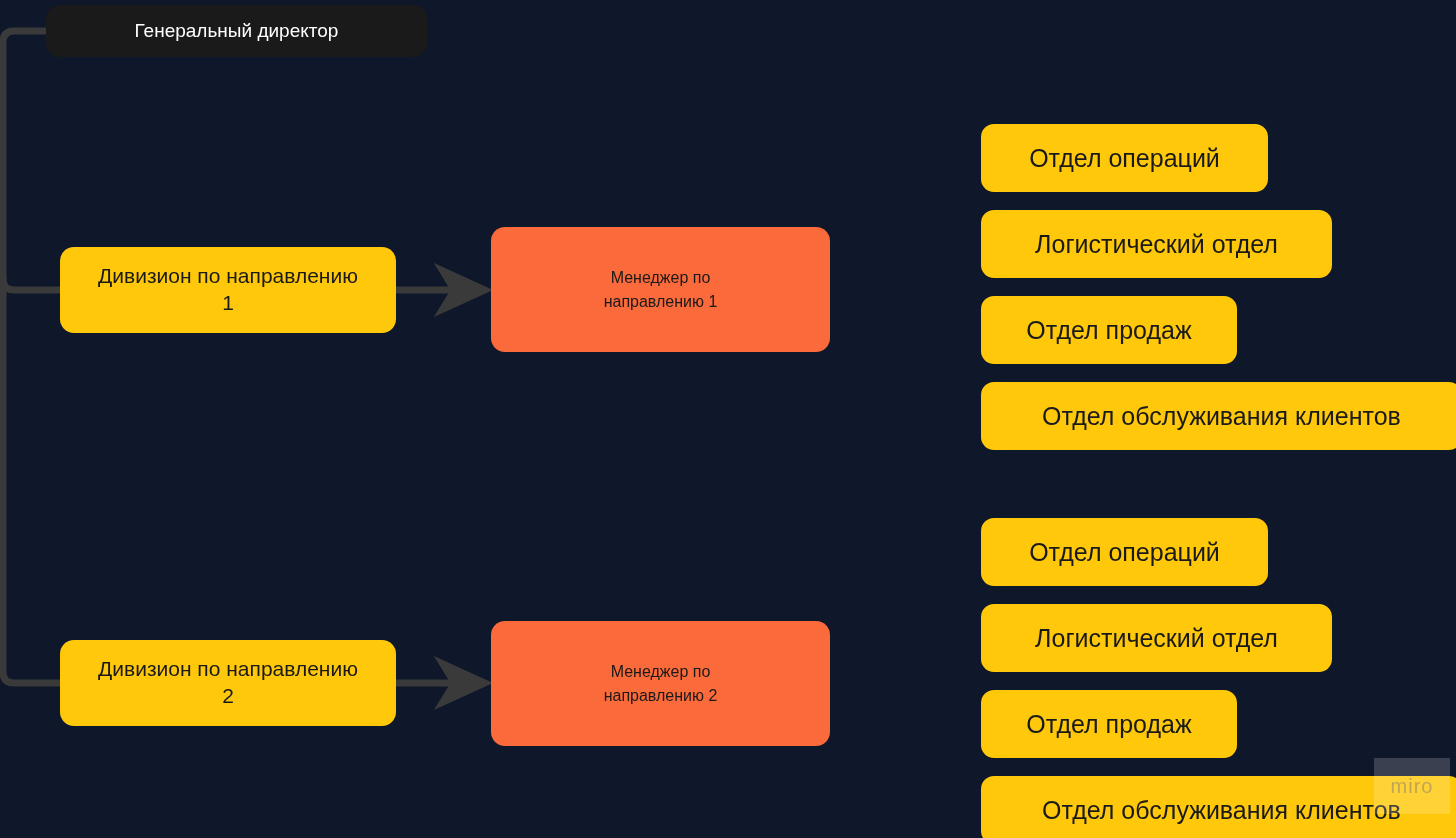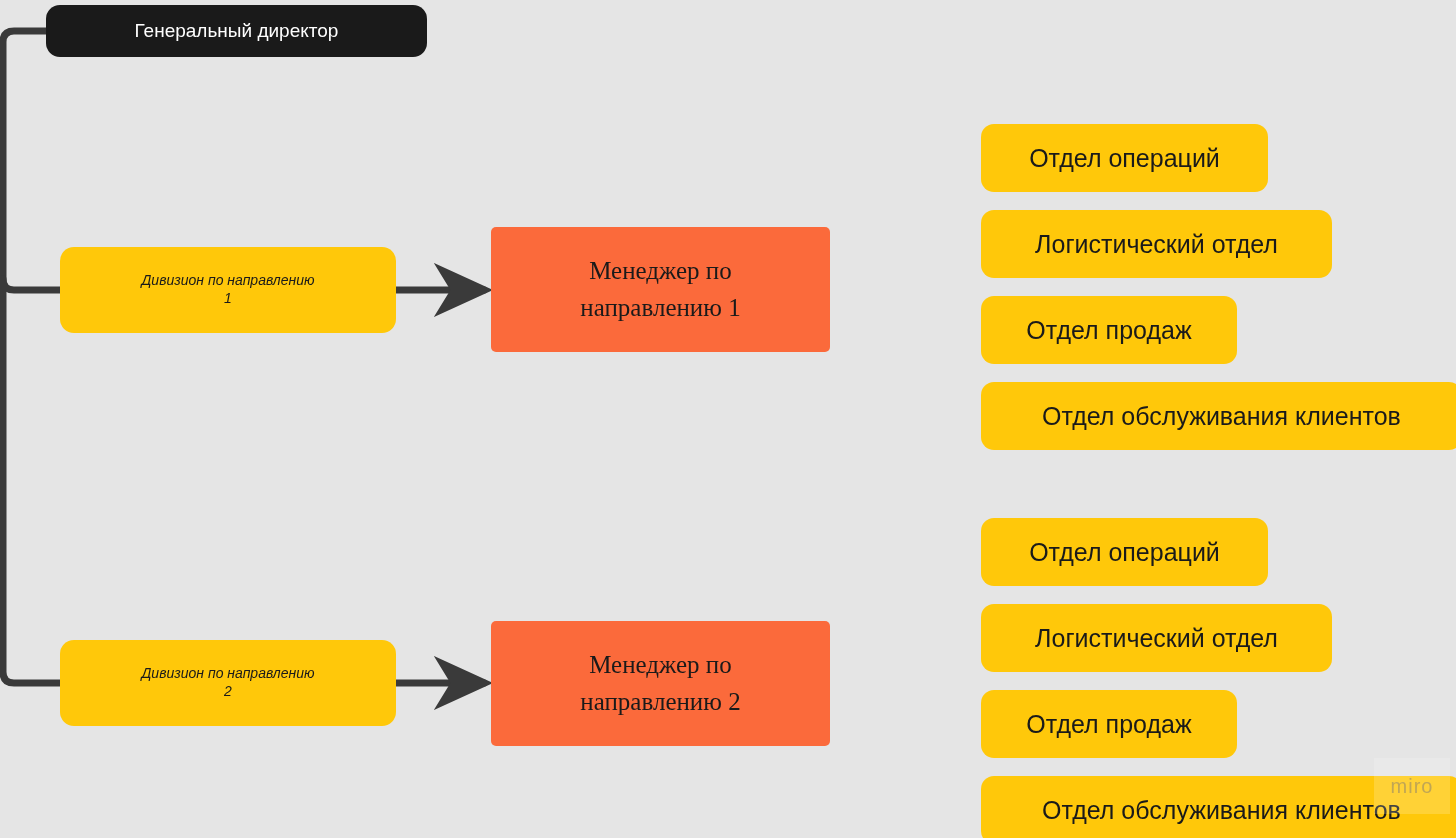--- a/index.html
+++ b/index.html
@@ -5,21 +5,21 @@
 <style>
   html, body {
     margin: 0;
     padding: 0;
     background: #000000;
   }
   #canvas {
     position: relative;
     width: 1456px;
     height: 838px;
-    background: #e5e5e5;
+    background: #0f172a;
     overflow: hidden;
     font-family: "Liberation Sans", "DejaVu Sans", sans-serif;
   }
 
   
   .node {
     position: absolute;
     box-sizing: border-box;
     display: flex;
     align-items: center;
@@ -33,32 +33,30 @@
   .node-ceo {
     background: #1a1a1a;
     color: #ffffff;
     font-size: 19px;
     border-radius: 14px;
   }
 
   .node-division {
     background: #ffc80a;
     color: #1a1a1a;
-    font-size: 14px;
+    font-size: 21px;
     border-radius: 14px;
-    font-style: italic;
   }
 
   .node-manager {
     background: #fb6a3b;
     color: #1a1a1a;
-    font-size: 25px;
-    border-radius: 5px;
+    font-size: 16px;
+    border-radius: 14px;
     line-height: 1.45;
-    font-family: Liberation Serif, serif;
   }
 
   .node-dept {
     background: #ffc80a;
     color: #1a1a1a;
     font-size: 25px;
     border-radius: 13px;
   }
 
   .node-label {

